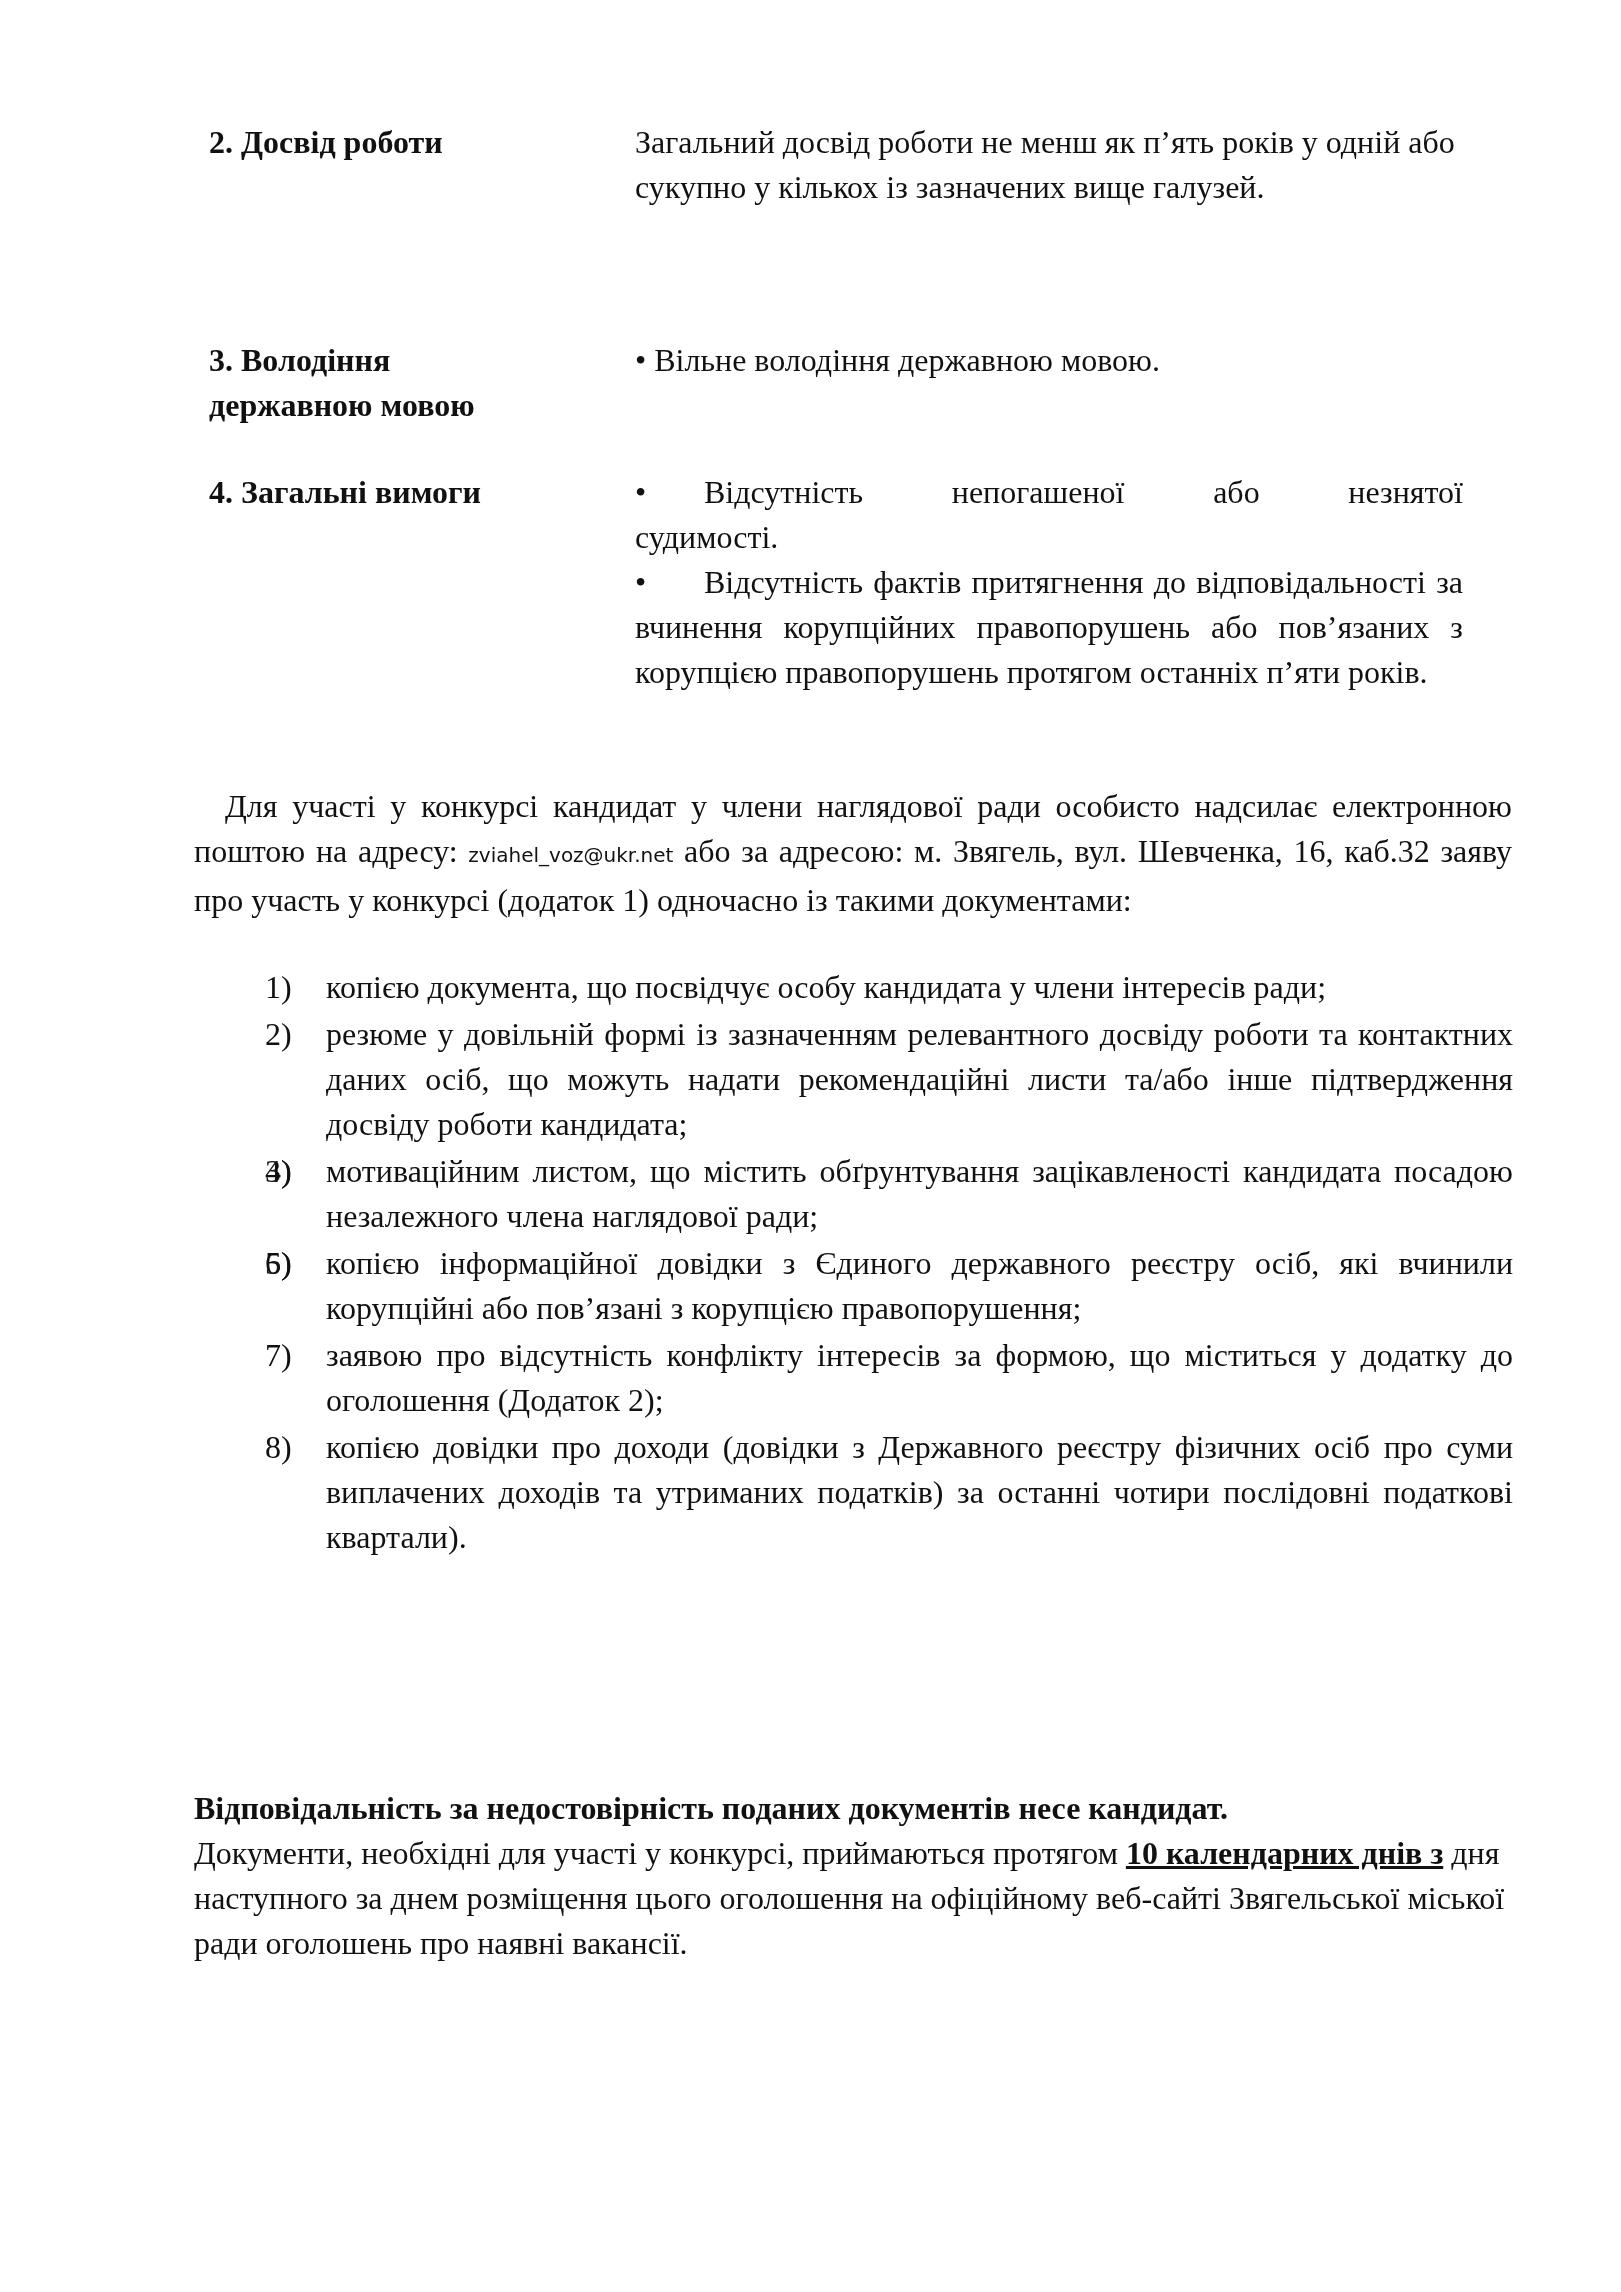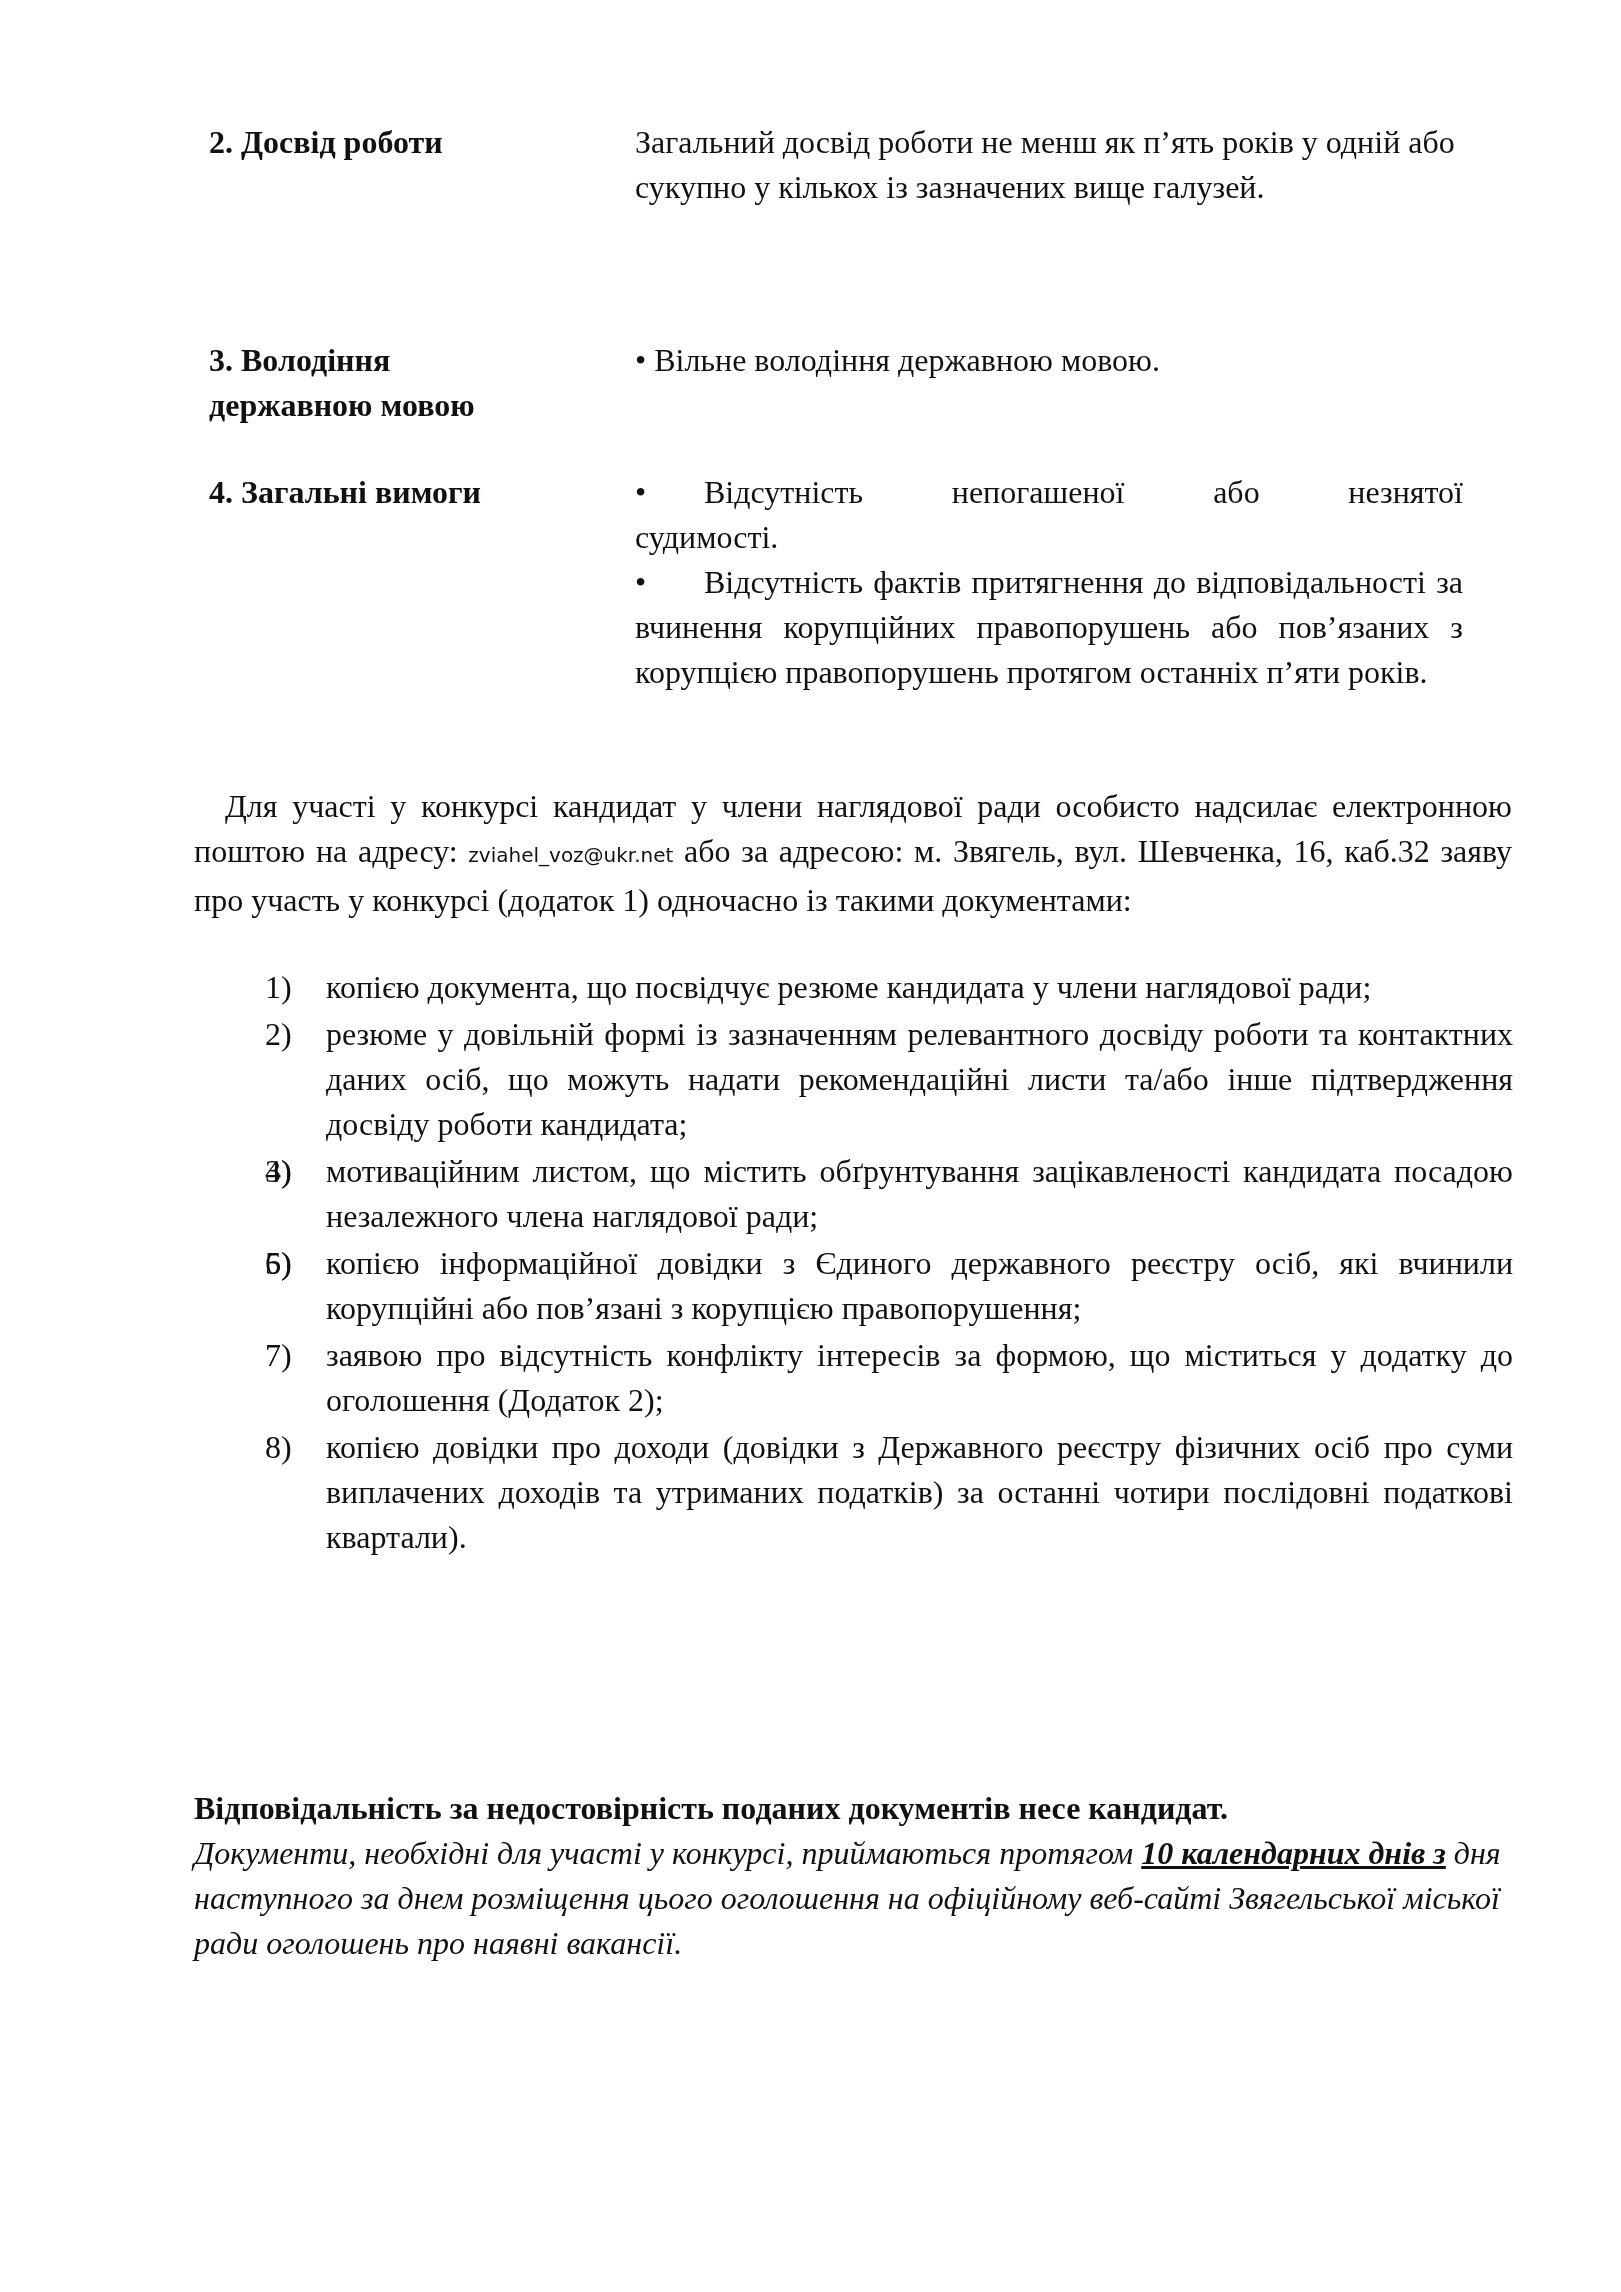--- a/index.html
+++ b/index.html
@@ -46,29 +46,29 @@
         <span class="bul2">•</span><span>Відсутність фактів притягнення до відповідальності за вчинення корупційних правопорушень або пов’язаних з корупцією правопорушень протягом останніх п’яти років.</span>
       </div>
     </div>
   </div>
 
   <div class="para" style="top:784px; text-indent:31px;">
     <span>Для участі у конкурсі кандидат у члени наглядової ради особисто надсилає електронною поштою на адресу: </span><span class="email">zviahel_voz@ukr.net</span><span> або за адресою: м. Звягель, вул. Шевченка, 16, каб.32 заяву про участь у конкурсі (додаток 1) одночасно із такими документами:</span>
   </div>
 
   <ul class="list" style="top:965px;">
-    <li><span class="num">1)</span><span>копією документа, що посвідчує резюме кандидата у члени наглядової ради;</span></li>
+    <li><span class="num">1)</span><span>копією документа, що посвідчує особу кандидата у члени інтересів ради;</span></li>
     <li><span class="num">2)</span><span>резюме у довільній формі із зазначенням релевантного досвіду роботи та   контактних даних осіб, що можуть надати рекомендаційні листи та/або інше підтвердження досвіду роботи кандидата;</span></li>
     <li><span class="num">3)</span></li>
     <li><span class="num">4)</span><span>мотиваційним листом, що містить обґрунтування зацікавленості кандидата посадою незалежного члена наглядової ради;</span></li>
     <li><span class="num">5)</span></li>
     <li><span class="num">6)</span><span>копією інформаційної довідки з Єдиного державного реєстру осіб, які вчинили корупційні або пов’язані з корупцією правопорушення;</span></li>
     <li><span class="num">7)</span><span>заявою про відсутність конфлікту інтересів за формою, що міститься у додатку  до оголошення (Додаток 2);</span></li>
     <li><span class="num">8)</span><span>копією довідки про доходи (довідки з Державного реєстру фізичних осіб про суми виплачених доходів та утриманих податків) за останні чотири послідовні податкові квартали).</span></li>
   </ul>
 
   <div class="para" style="top:1769px; text-indent:78px; text-align:left;">
     <b style="display:block; text-indent:0;margin-top:17px;">Відповідальність за недостовірність поданих документів несе кандидат.</b>
-    <span style="display:block; text-indent:0;font-style:italic;"><span>Документи, необхідні для участі у конкурсі, приймаються протягом </span><b class="u">10 календарних днів з</b><span> дня наступного за днем розміщення цього оголошення на офіційному веб-сайті Звягельської міської ради оголошень про наявні вакансії.</span></span>
+    <span style="display:block; text-indent:0;"><span>Документи, необхідні для участі у конкурсі, приймаються протягом </span><b class="u">10 календарних днів з</b><span> дня наступного за днем розміщення цього оголошення на офіційному веб-сайті Звягельської міської ради оголошень про наявні вакансії.</span></span>
   </div>
 
 </div>
 
 
 </body></html>

